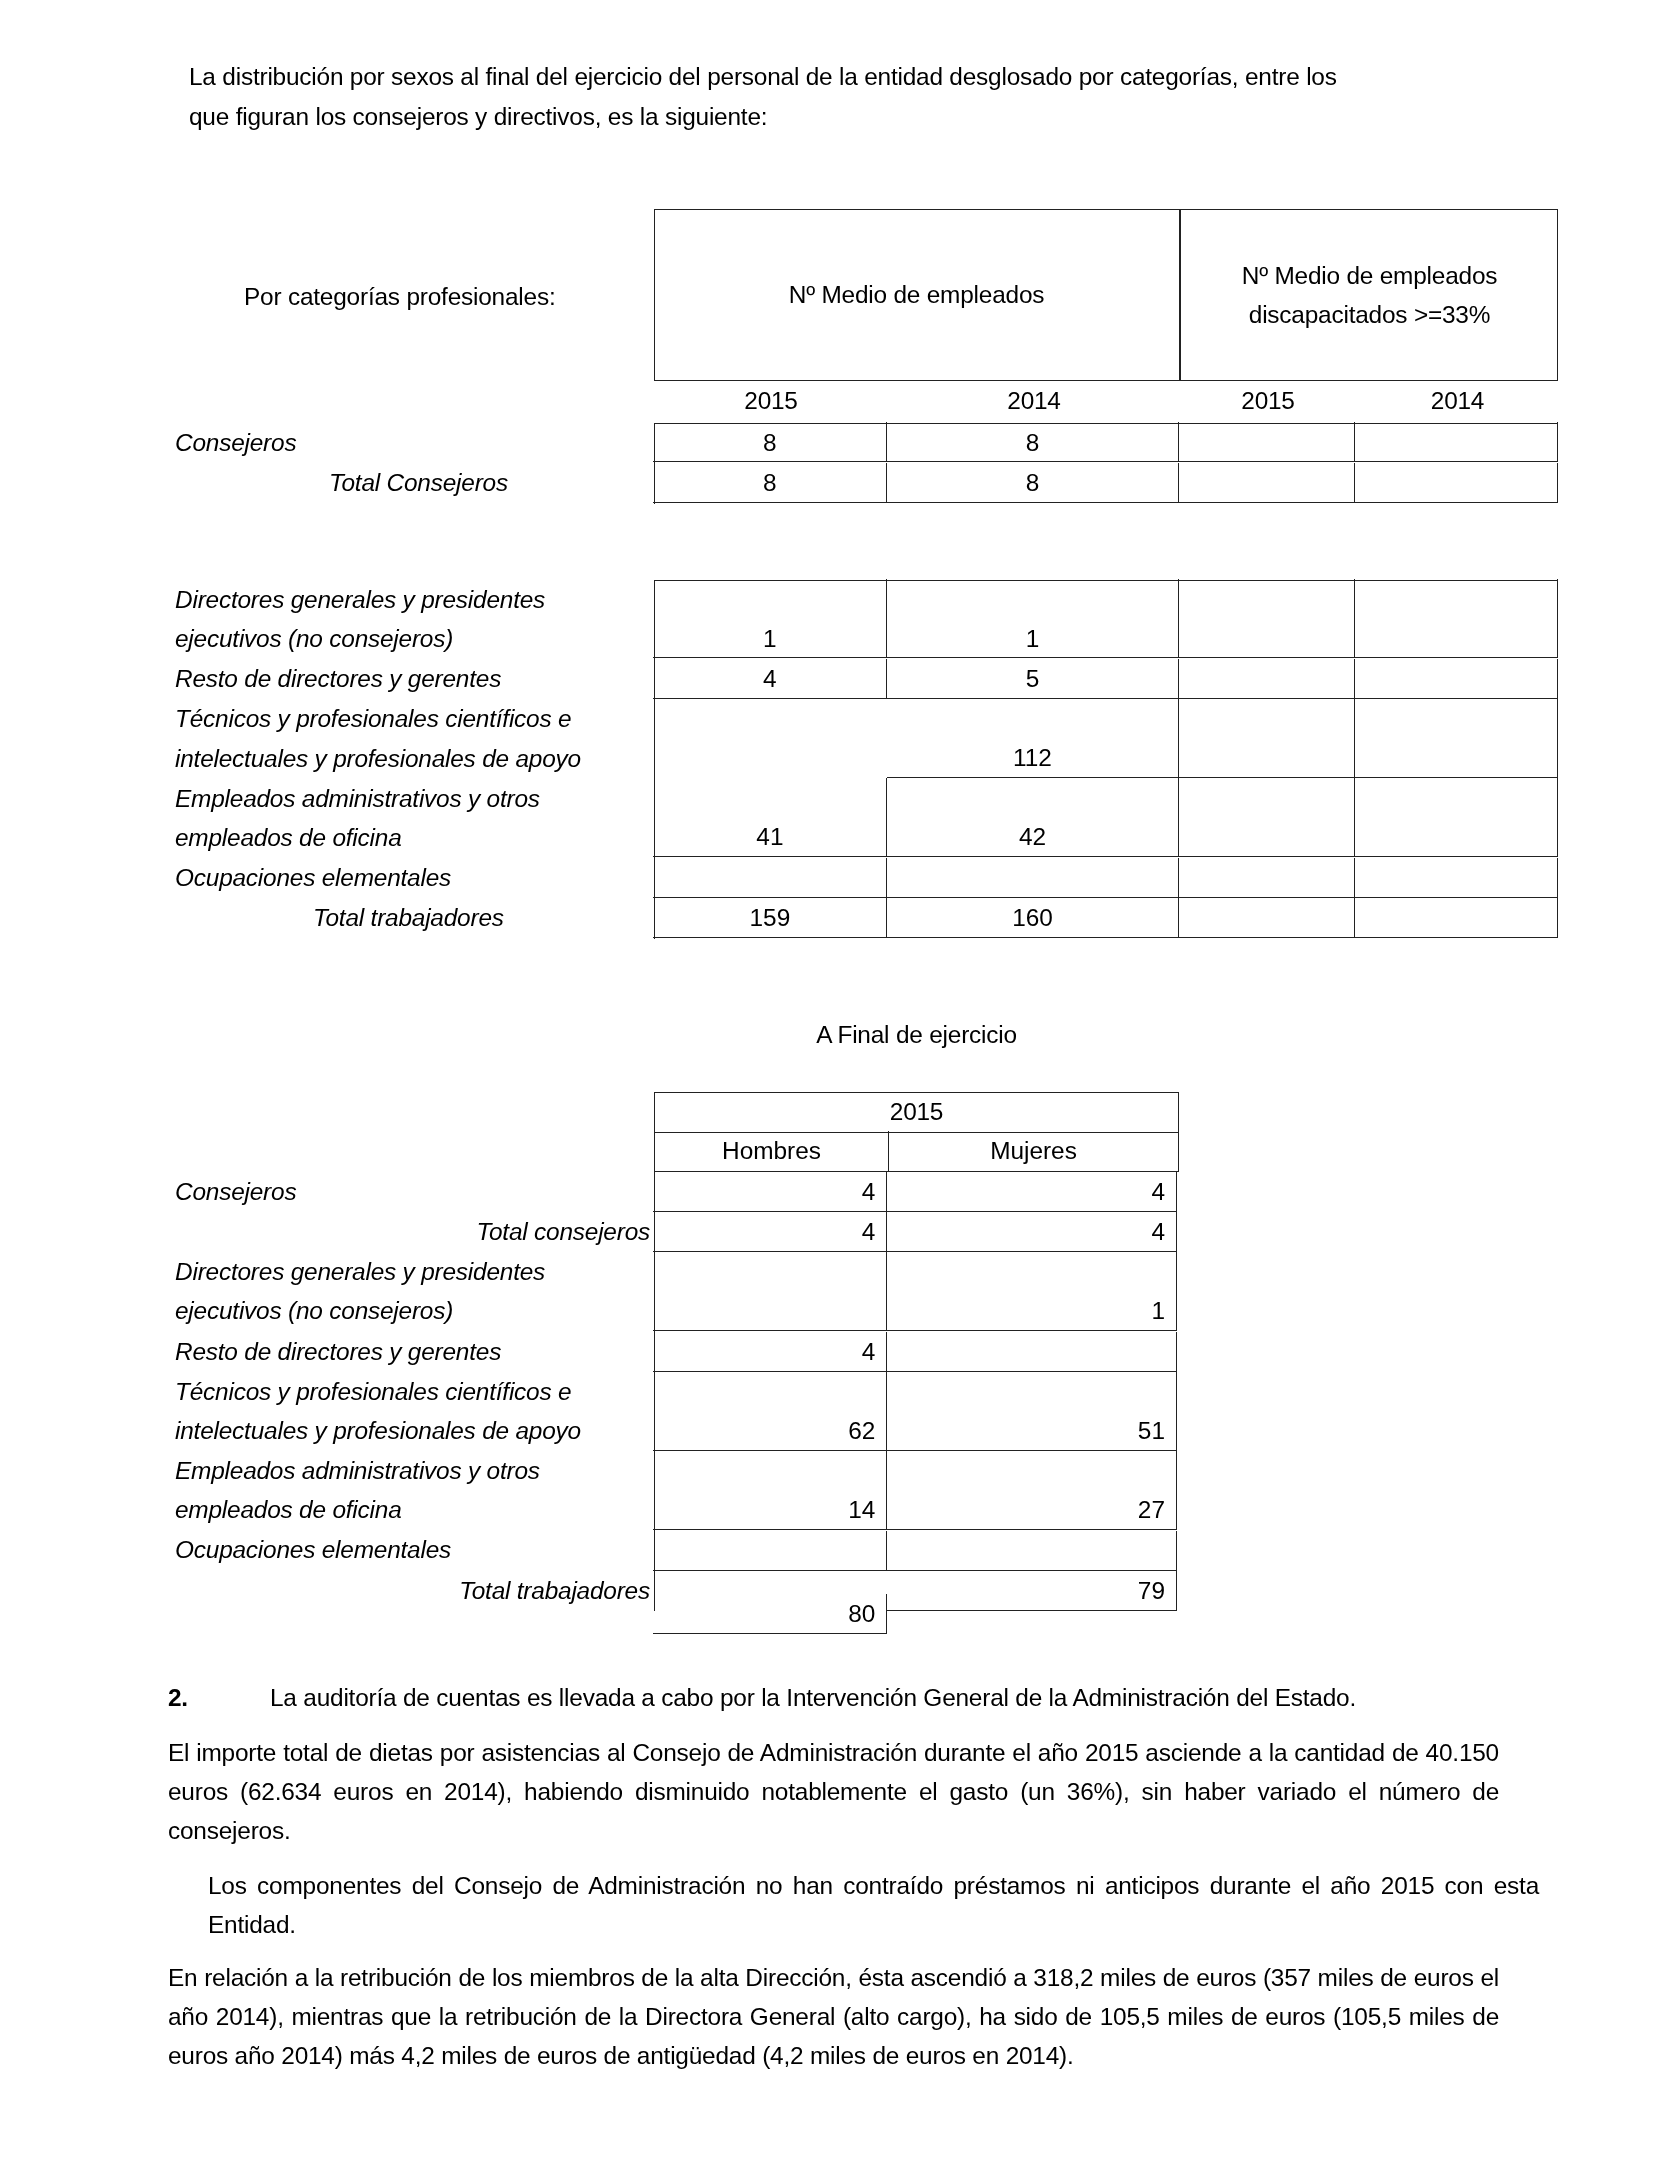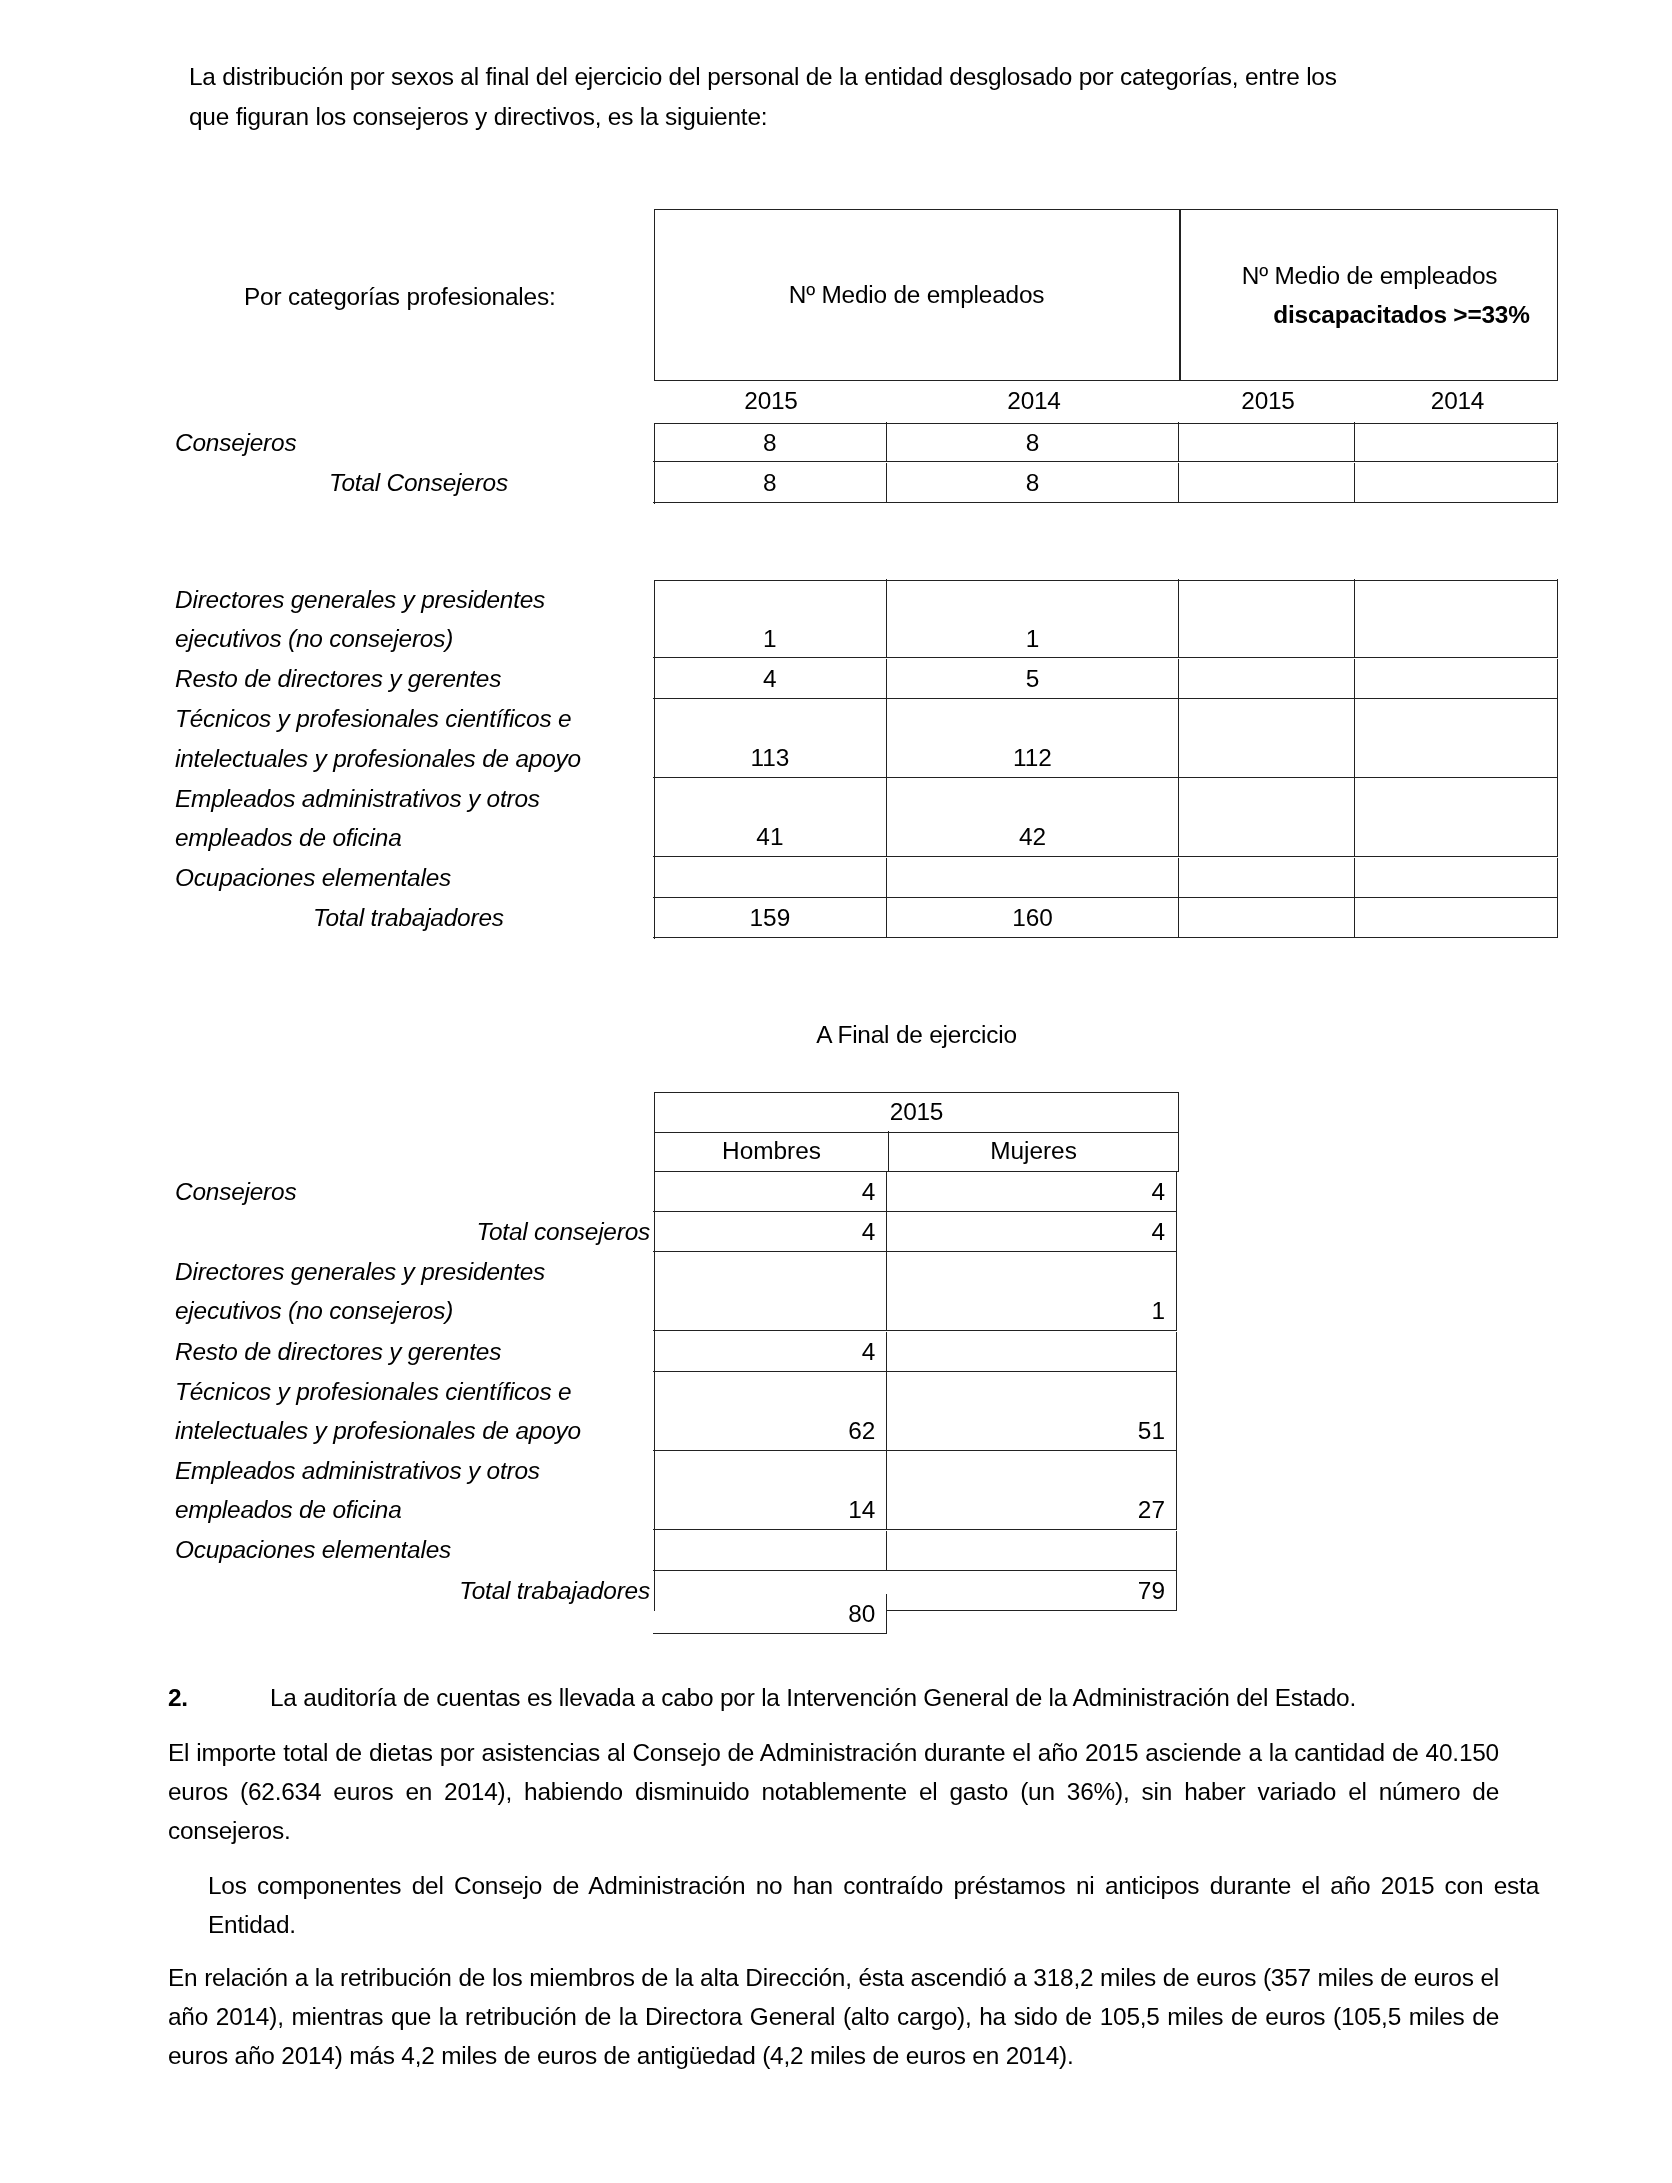--- a/index.html
+++ b/index.html
@@ -22,21 +22,21 @@
 <div class="abs txt" style="left:189px; top:57px;">La distribución por sexos al final del ejercicio del personal de la entidad desglosado por categorías, entre los</div>
 <div class="abs txt" style="left:189px; top:97px;">que figuran los consejeros y directivos, es la siguiente:</div>
 
 <div>
   <div class="abs txt" style="left:244px; top:277px;">Por categorías profesionales:</div>
 
   <div class="box" style="left:654px; top:209px; width:904px; height:172px;"></div>
   <div class="abs" style="left:1179px; top:209px; width:1.6px; height:172px; background:#222;"></div>
   <div class="hdr" style="left:654px; top:275px; width:525px;">Nº Medio de empleados</div>
   <div class="hdr" style="left:1180px; top:256px; width:379px;">Nº Medio de empleados</div>
-  <div class="hdr" style="left:1212px; top:295px; width:379px;font-weight:bold;">discapacitados &gt;=33%</div>
+  <div class="hdr" style="left:1180px; top:295px; width:379px;">discapacitados &gt;=33%</div>
 
   <div class="hdr" style="left:654px; top:381px; width:234px;">2015</div>
   <div class="hdr" style="left:888px; top:381px; width:292px;">2014</div>
   <div class="hdr" style="left:1180px; top:381px; width:176px;">2015</div>
   <div class="hdr" style="left:1356px; top:381px; width:203px;">2014</div>
 
   <div class="rowlabel" style="left:175px; top:423px;">Consejeros</div>
   <div class="rowlabel" style="left:329px; top:463px;">Total Consejeros</div>
   <div id="t1s1" class="abs" style="left:654px; top:423px; width:904px; height:81px; border-top:1.6px solid #222; border-left:1.6px solid #222; box-sizing:border-box;">
       <div class="cell c-center" style="left: -1.6px; top: -1.6px; width: 234px; height: 40px;">8</div>
@@ -52,21 +52,20 @@
   <div id="t1s2labels"></div>
   <div id="t1s2" class="abs" style="left: 654px; top: 580px; width: 904px; border-top: 1.6px solid rgb(34, 34, 34); border-left: 1.6px solid rgb(34, 34, 34); box-sizing: border-box; height: 359px;">
       <div class="cell c-center" style="left: -1.6px; top: -1.6px; width: 234px; height: 79px;">1</div>
       <div class="cell c-center" style="left: 232px; top: -1.6px; width: 292px; height: 79px;">1</div>
       <div class="cell c-center" style="left: 524px; top: -1.6px; width: 176px; height: 79px;"></div>
       <div class="cell c-center" style="left: 700px; top: -1.6px; width: 203px; height: 79px;"></div>
       <div class="cell c-center" style="left: -1.6px; top: 78px; width: 234px; height: 40px;">4</div>
       <div class="cell c-center" style="left: 232px; top: 78px; width: 292px; height: 40px;">5</div>
       <div class="cell c-center" style="left: 524px; top: 78px; width: 176px; height: 40px;"></div>
       <div class="cell c-center" style="left: 700px; top: 78px; width: 203px; height: 40px;"></div>
-      <div class="cell c-center" style="left: -1.6px; top: 118px; width: 234px; height: 79px;">113</div>
       <div class="cell c-center" style="left: 232px; top: 118px; width: 292px; height: 79px;">112</div>
       <div class="cell c-center" style="left: 524px; top: 118px; width: 176px; height: 79px;"></div>
       <div class="cell c-center" style="left: 700px; top: 118px; width: 203px; height: 79px;"></div>
       <div class="cell c-center" style="left: -1.6px; top: 197px; width: 234px; height: 79px;">41</div>
       <div class="cell c-center" style="left: 232px; top: 197px; width: 292px; height: 79px;">42</div>
       <div class="cell c-center" style="left: 524px; top: 197px; width: 176px; height: 79px;"></div>
       <div class="cell c-center" style="left: 700px; top: 197px; width: 203px; height: 79px;"></div>
       <div class="cell c-center" style="left: -1.6px; top: 277px; width: 234px; height: 40px;"></div>
       <div class="cell c-center" style="left: 232px; top: 277px; width: 292px; height: 40px;"></div>
       <div class="cell c-center" style="left: 524px; top: 277px; width: 176px; height: 40px;"></div>

